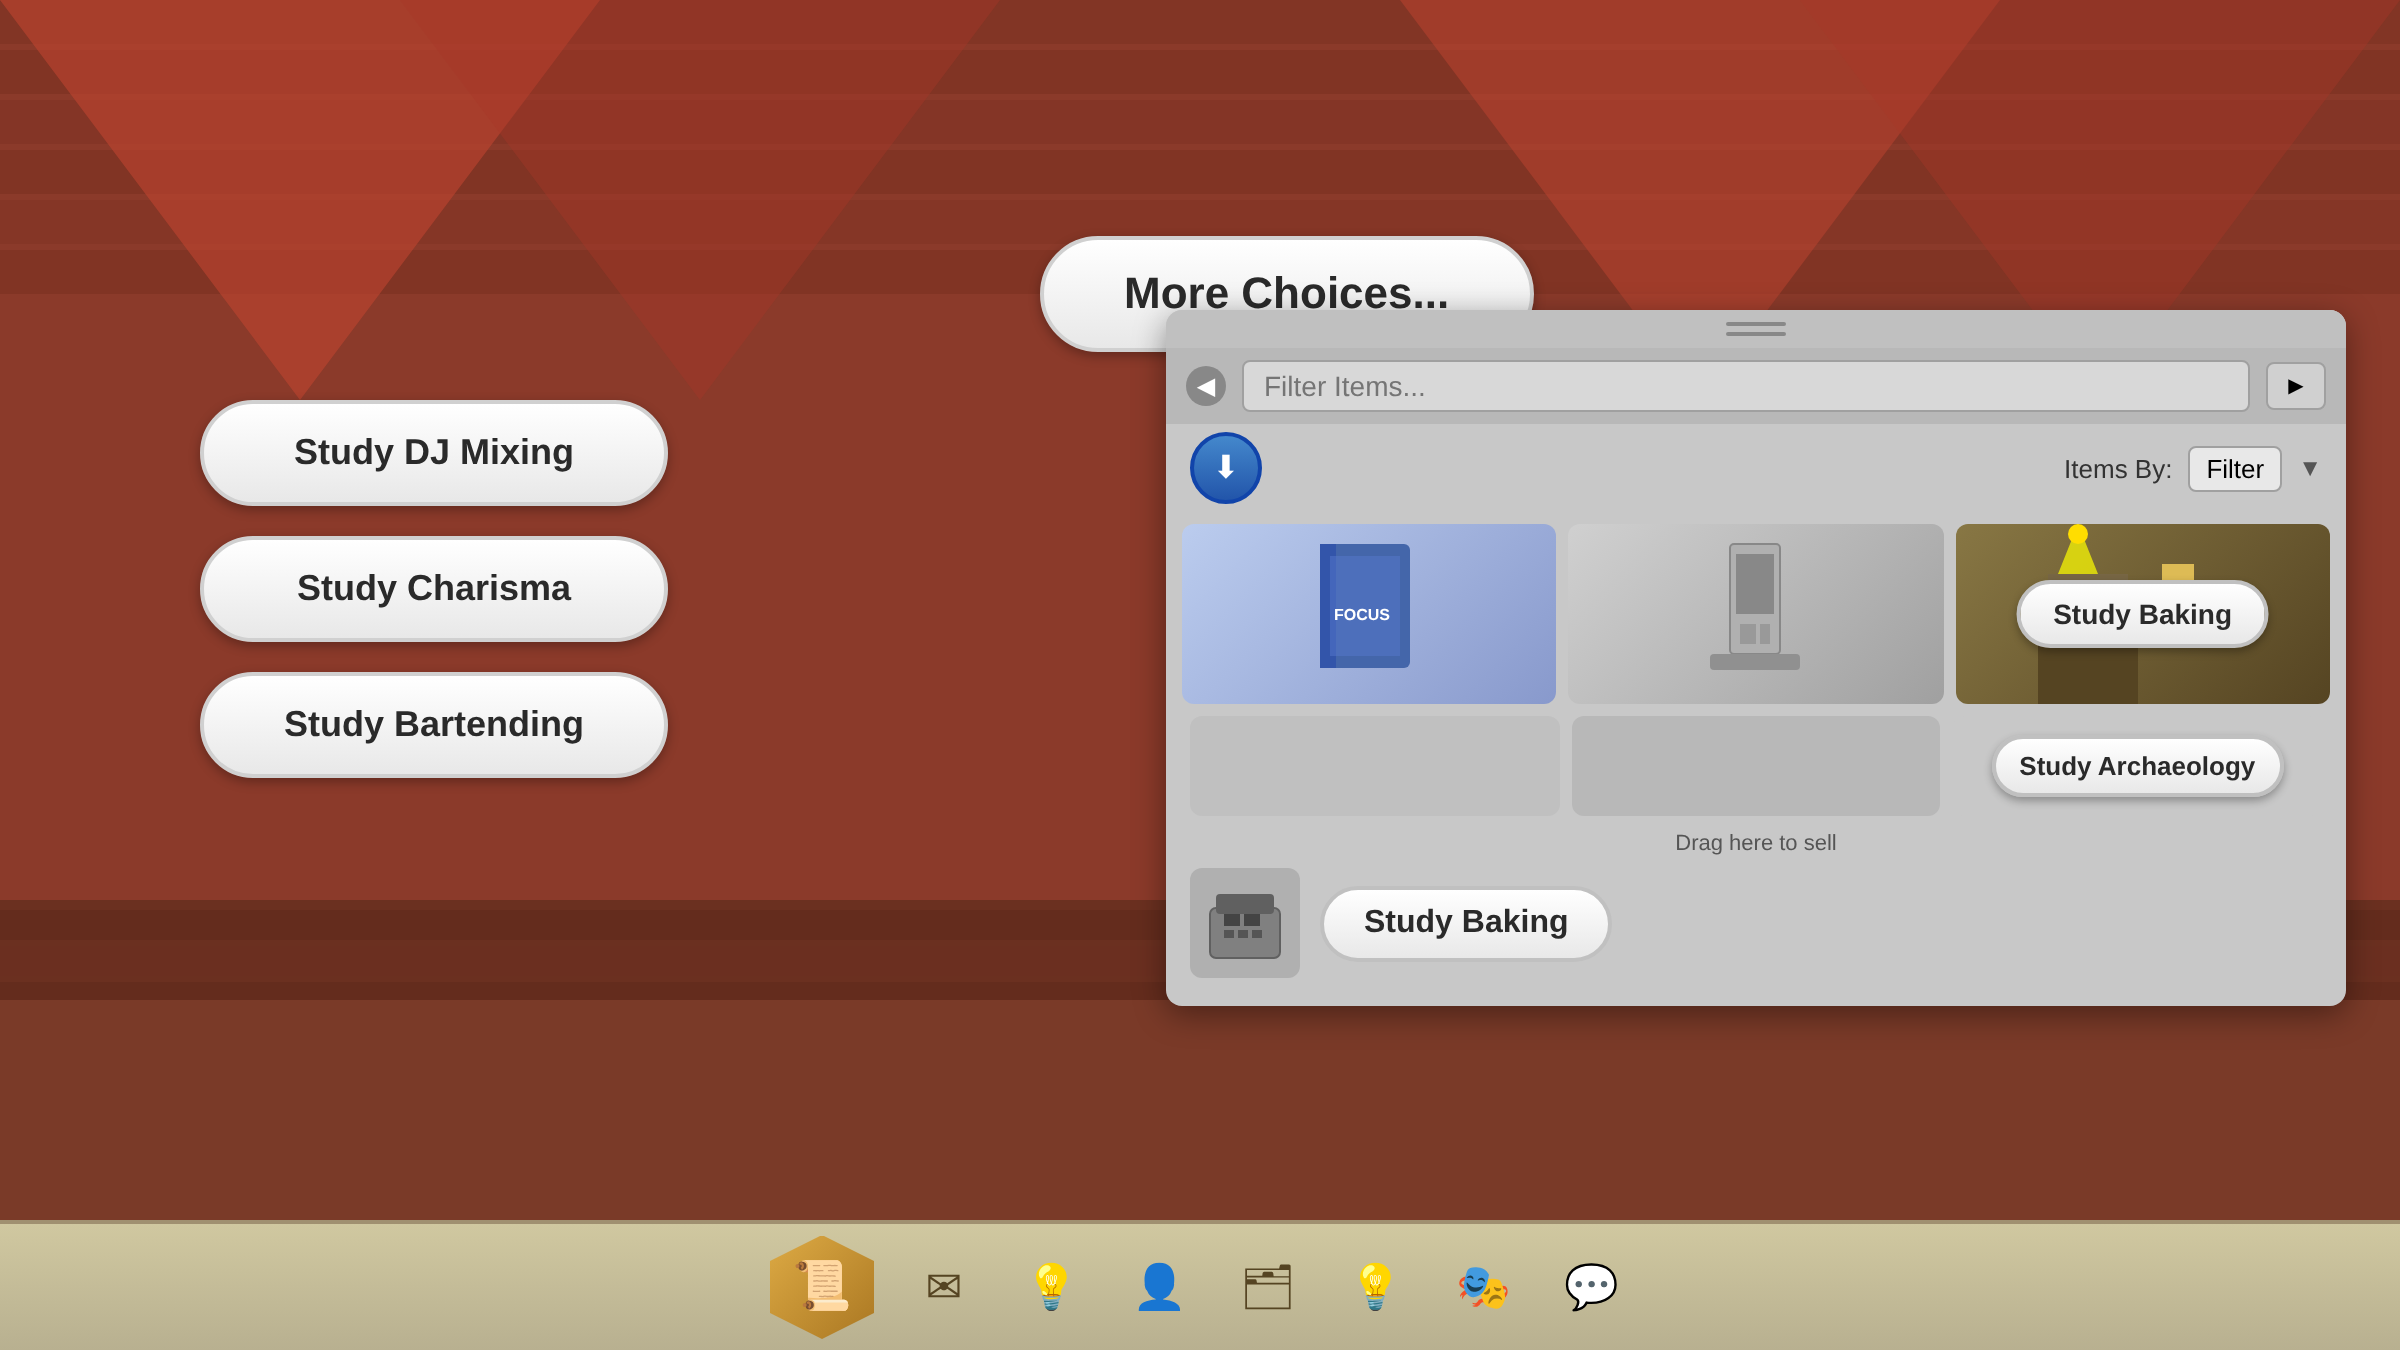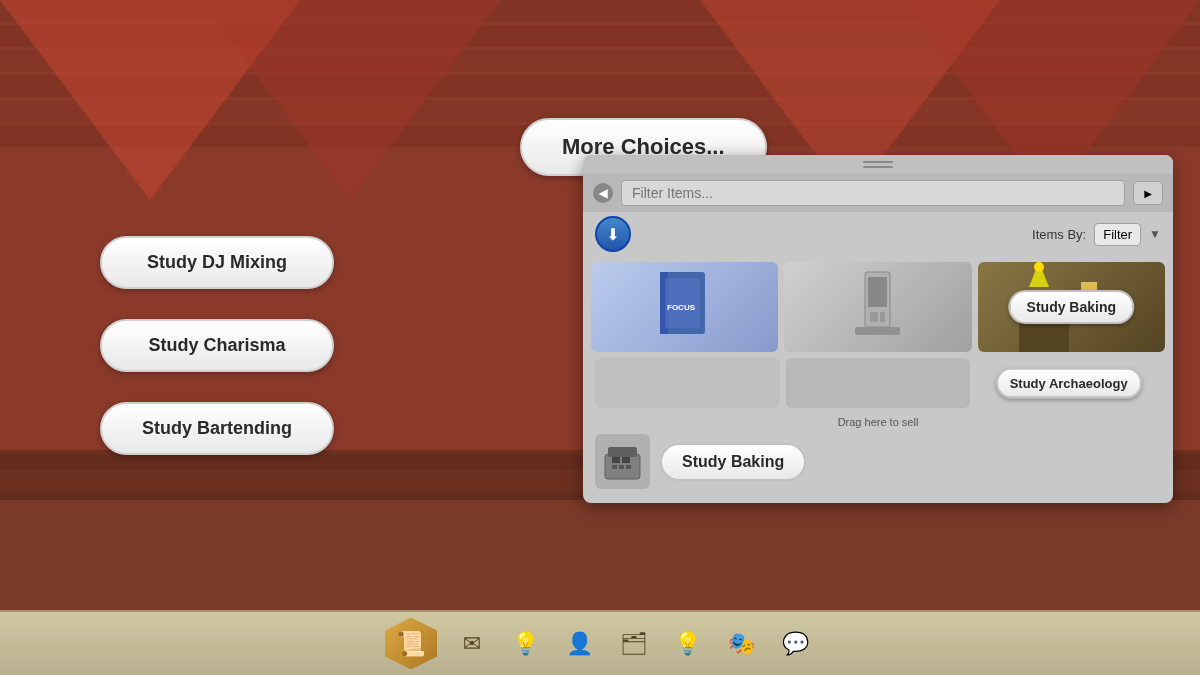--- a/index.html
+++ b/index.html
@@ -20,22 +20,21 @@
       overflow: hidden;
     }
 
     
     .left-buttons {
       position: absolute;
       left: 100px;
       top: 200px;
       display: flex;
       flex-direction: column;
-      gap: 30px;
-      margin-top: 36px;
+      gap: 15px;
     }
 
     .action-button {
       background: linear-gradient(180deg, #ffffff 0%, #e8e8e8 100%);
       border: 2px solid #d0d0d0;
       border-radius: 30px;
       padding: 14px 40px;
       font-size: 18px;
       font-weight: bold;
       color: #2a2a2a;

